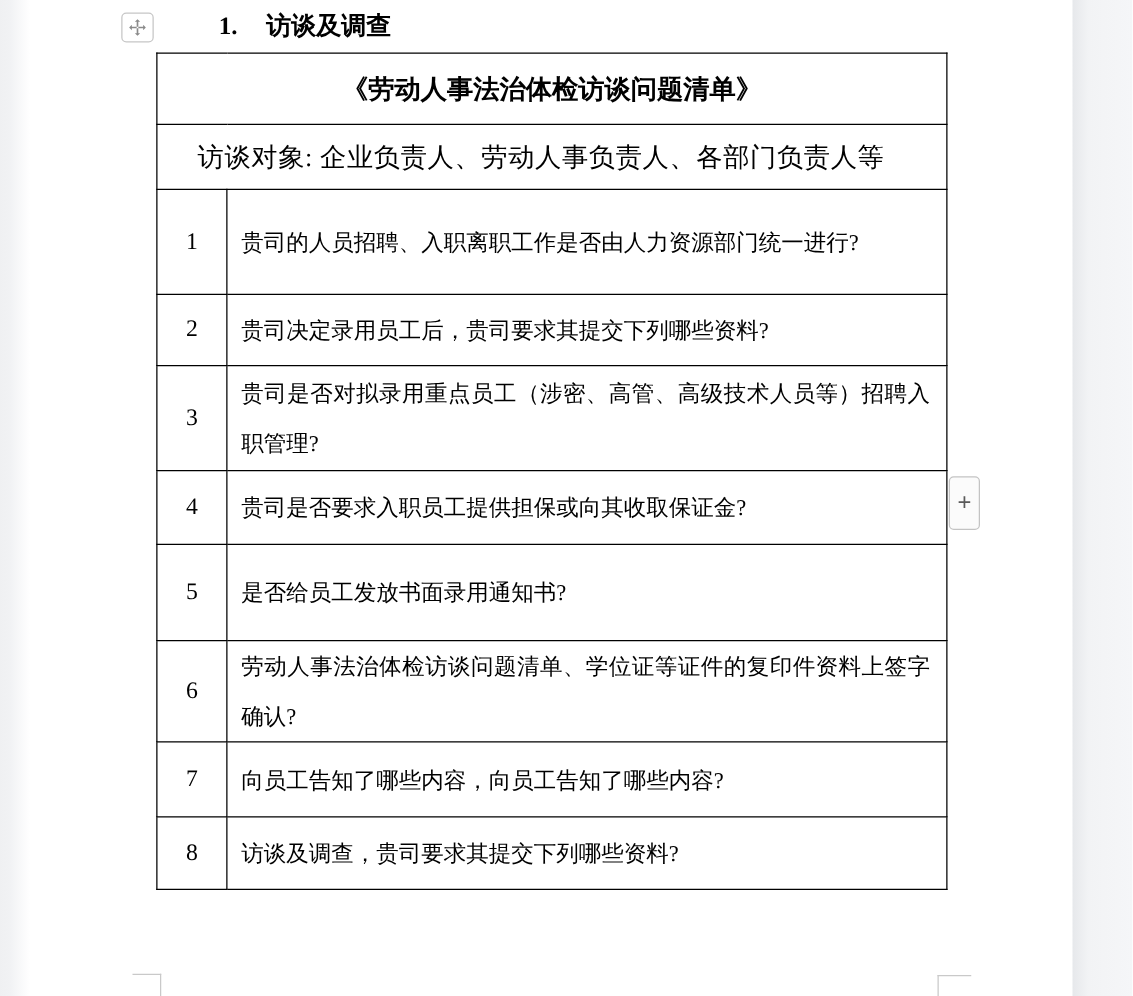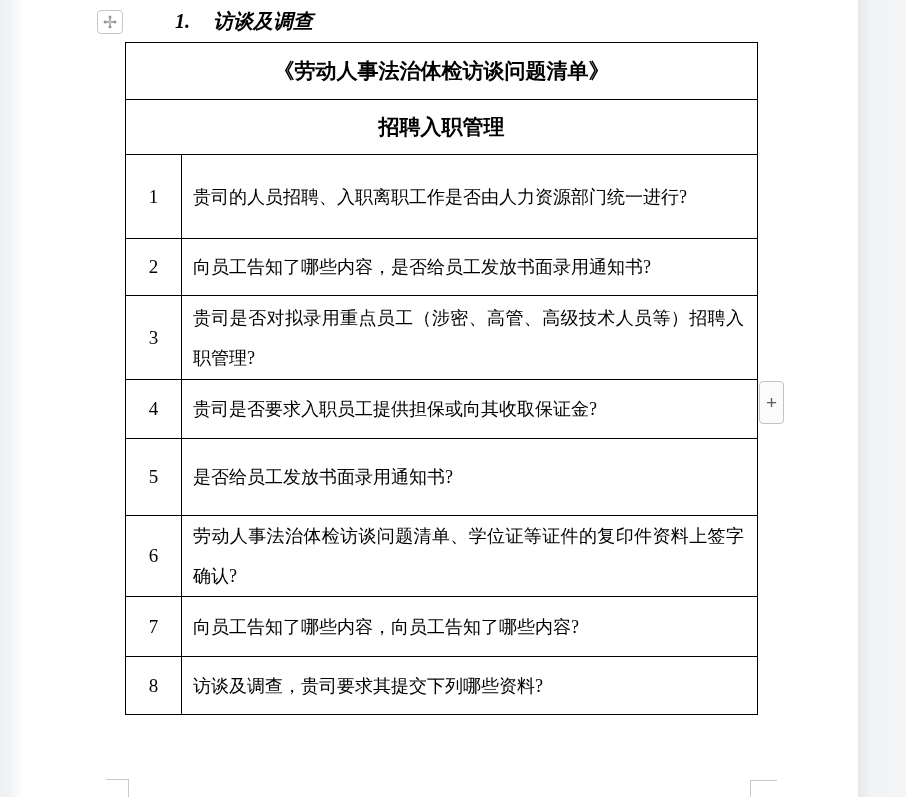--- a/index.html
+++ b/index.html
@@ -24,21 +24,20 @@
     background: #ffffff;
     border: 1px solid #c6c6c6;
     border-radius: 4px;
     display: flex; align-items: center; justify-content: center;
     cursor: move;
   }
   .doc-heading {
     position: absolute; left: 175px; top: 8px;
     font-weight: 700; font-size: 20px; line-height: 26px;
     white-space: nowrap;
-    font-style: italic;
   }
   .doc-heading .h-text { margin-left: 23px; }
   table.checklist {
     position: absolute; left: 125px; top: 42px;
     width: 633px;
     border-collapse: collapse;
     table-layout: fixed;
   }
   table.checklist td {
     border: 1.6px solid #000;
@@ -116,30 +115,30 @@
 
 <table class="checklist">
   <colgroup>
       <col style="width:56px">
       <col>
     </colgroup>
   <tbody>
     <tr style="height:57px">
       <td colspan="2" class="merged-cell title-cell">《劳动人事法治体检访谈问题清单》</td>
     </tr>
-    <tr style="height:55px">
-      <td colspan="2" class="merged-cell section-cell">招聘入职管理</td>
+    <tr style="height:52px">
+      <td colspan="2" class="merged-cell target-cell">访谈对象: 企业负责人、劳动人事负责人、各部门负责人等</td>
     </tr>
     <tr style="height:84px">
       <td class="num-cell">1</td>
       <td class="q-cell">贵司的人员招聘、入职离职工作是否由人力资源部门统一进行?</td>
     </tr>
     <tr style="height:57px">
       <td class="num-cell">2</td>
-      <td class="q-cell">向员工告知了哪些内容，是否给员工发放书面录用通知书?</td>
+      <td class="q-cell">贵司决定录用员工后，贵司要求其提交下列哪些资料?</td>
     </tr>
     <tr style="height:84px">
       <td class="num-cell">3</td>
       <td class="q-cell">贵司是否对拟录用重点员工（涉密、高管、高级技术人员等）招聘入职管理?</td>
     </tr>
     <tr style="height:59px">
       <td class="num-cell">4</td>
       <td class="q-cell">贵司是否要求入职员工提供担保或向其收取保证金?</td>
     </tr>
     <tr style="height:77px">

